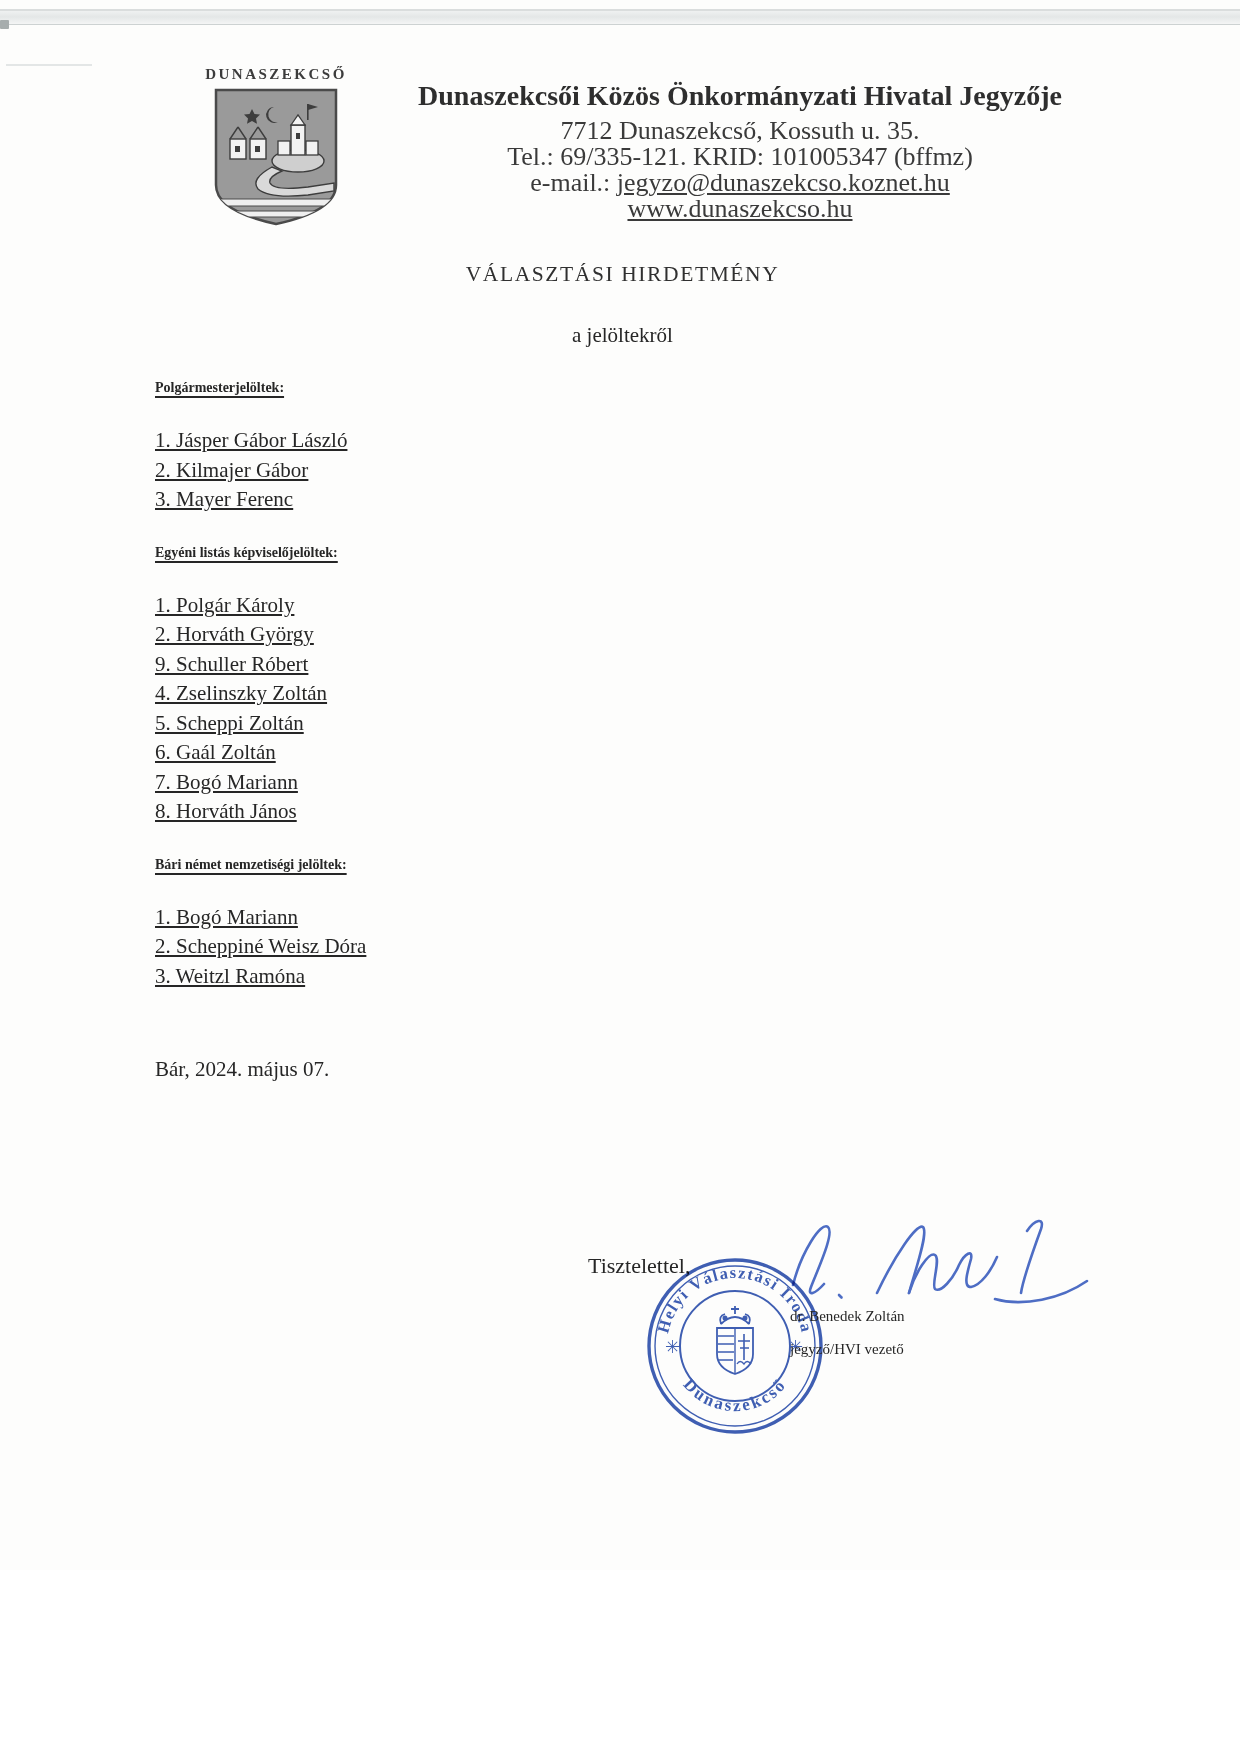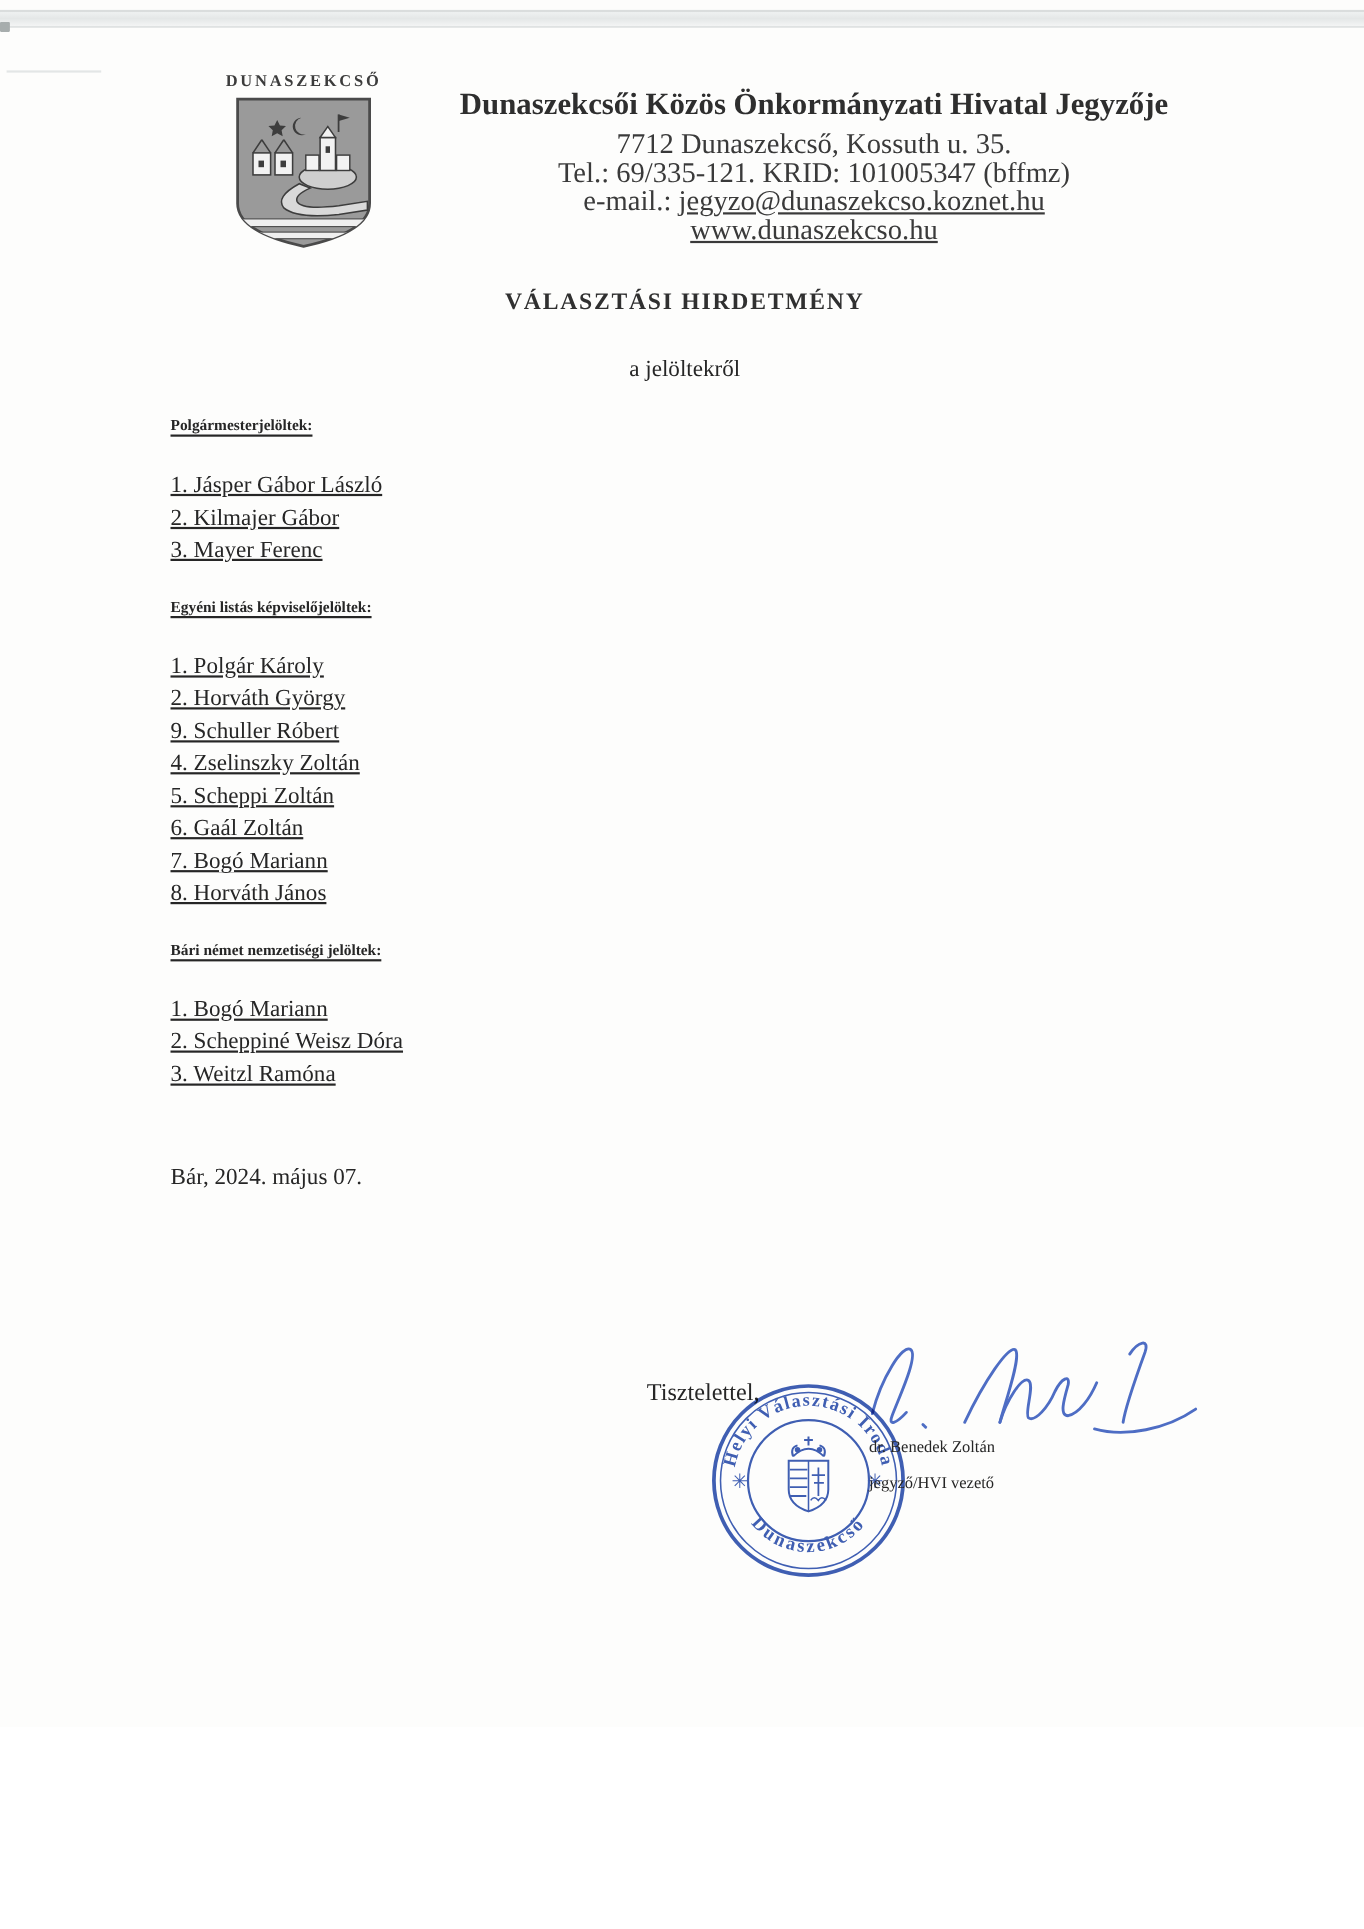--- a/index.html
+++ b/index.html
@@ -37,21 +37,21 @@
     margin-bottom: 4px; white-space: nowrap;
   }
   .header-text { position: absolute; left: 350px; top: 80px; width: 780px; text-align: center; }
   .org-name { font-size: 28px; font-weight: bold; color: #2e2e2e; margin: 0 0 6px 0; text-align: center; }
   .header-line { font-size: 26px; line-height: 26px; color: #3a3a3a; }
   .u { text-decoration: underline; }
 
   
   main { margin: 0 150px 0 155px; padding-top: 262px; font-size: 21px; }
   .doc-title {
-    text-align: center; font-size: 21.5px; font-weight: bold;
+    text-align: center; font-size: 21.5px; font-weight: normal;
     letter-spacing: 1.6px; margin: 0; color: #303030;
   }
   .doc-subtitle { text-align: center; margin-top: 36px; font-size: 21px; }
   .intro {
     margin-top: 32px; line-height: 29px; text-align: justify; text-align-last: left;
   }
   .section-heading {
     font-size: 14px; font-weight: bold; margin: 30px 0 0 0;
     text-decoration: underline; text-decoration-thickness: 2px; text-underline-offset: 4px;
   }

